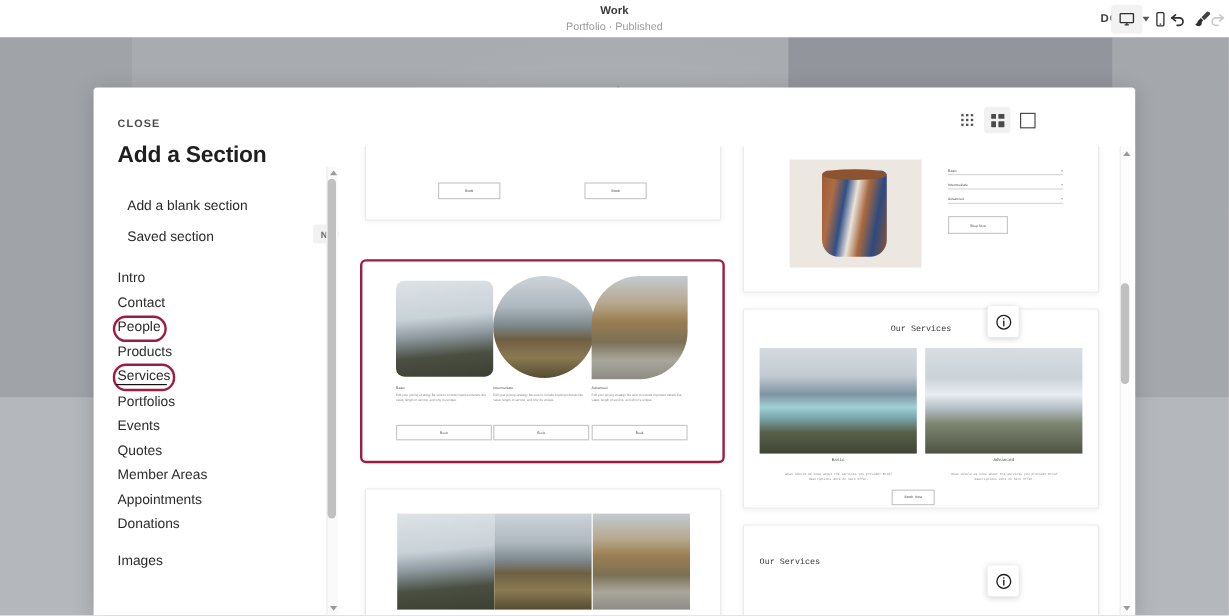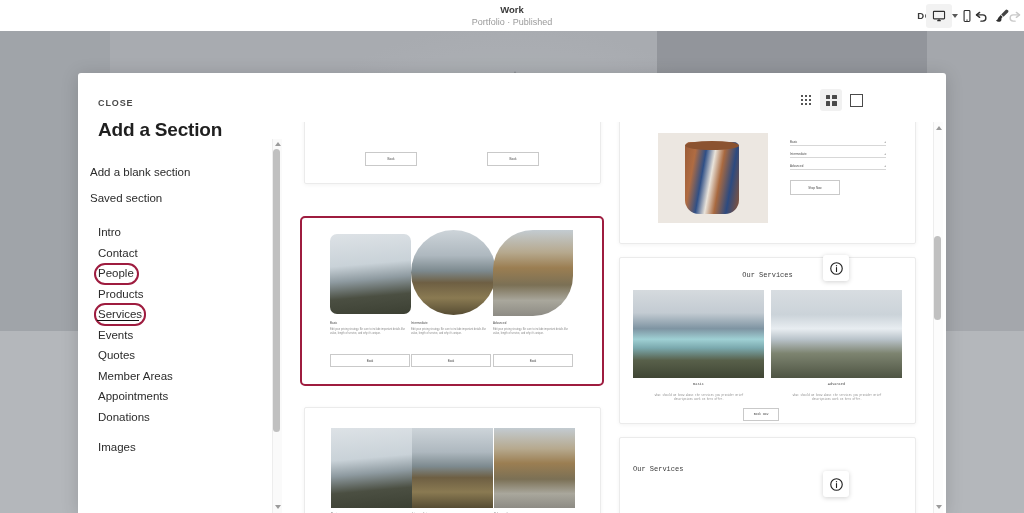--- a/index.html
+++ b/index.html
@@ -68,21 +68,21 @@
   .vm-dots i{background:#555;display:block;width:2px;height:2px;}
   .vm-quad{display:grid;grid-template-columns:repeat(2,4.5px);grid-template-rows:repeat(2,4.5px);gap:2px;}
   .vm-quad i{background:#4a4a4a;display:block;border-radius:.5px;}
   .vm-one{width:11px;height:11px;border:1.4px solid #4a4a4a;}
 
   .modal-title{position:absolute;left:20px;top:46px;font-size:19px;font-weight:700;
                color:#1f1f1f;letter-spacing:-.2px;}
 
   
   .sidebar{position:absolute;left:0;top:86px;width:204px;height:354px;overflow:hidden;}
-  .side-top{padding:0 12px;}
+  .side-top{padding:0 28px;}
   .side-row{position:relative;display:flex;align-items:center;height:27px;font-size:11.5px;
             color:#2b2b2b;cursor:pointer;font-weight:400;}
   .side-row.first{height:25px;}
   .new-badge{position:absolute;right:-39px;top:3px;background:#f1f1f1;color:#6a6a6a;
              font-size:7.5px;font-weight:700;letter-spacing:.08em;padding:3.5px 6.5px;border-radius:2px;}
   .side-list{padding:0 20px;margin-top:11px;}
   .side-item{position:relative;display:flex;align-items:center;height:20.5px;font-size:11.5px;
              color:#2b2b2b;cursor:pointer;margin-bottom:0;}
   .side-item .lbl{position:relative;z-index:2;}
   .side-item.gap{margin-top:10px;}
@@ -245,20 +245,23 @@
           <span class="ring" style="left:-4px;top:-0.5px;width:41px;height:18px;"></span>
           <span class="lbl">People</span>
         </div>
         <div class="side-item">
           <span class="lbl">Products</span>
         </div>
         <div class="side-item">
           <span class="ring" style="left:-4px;top:-1px;width:48px;height:19px;"></span>
           <span class="lbl">Services</span>
           <span class="uline" style="left:-1px;top:15.5px;width:42px;"></span>
+        </div>
+        <div class="side-item">
+          <span class="lbl">Portfolios</span>
         </div>
         <div class="side-item">
           <span class="lbl">Events</span>
         </div>
         <div class="side-item">
           <span class="lbl">Quotes</span>
         </div>
         <div class="side-item">
           <span class="lbl">Member Areas</span>
         </div>

